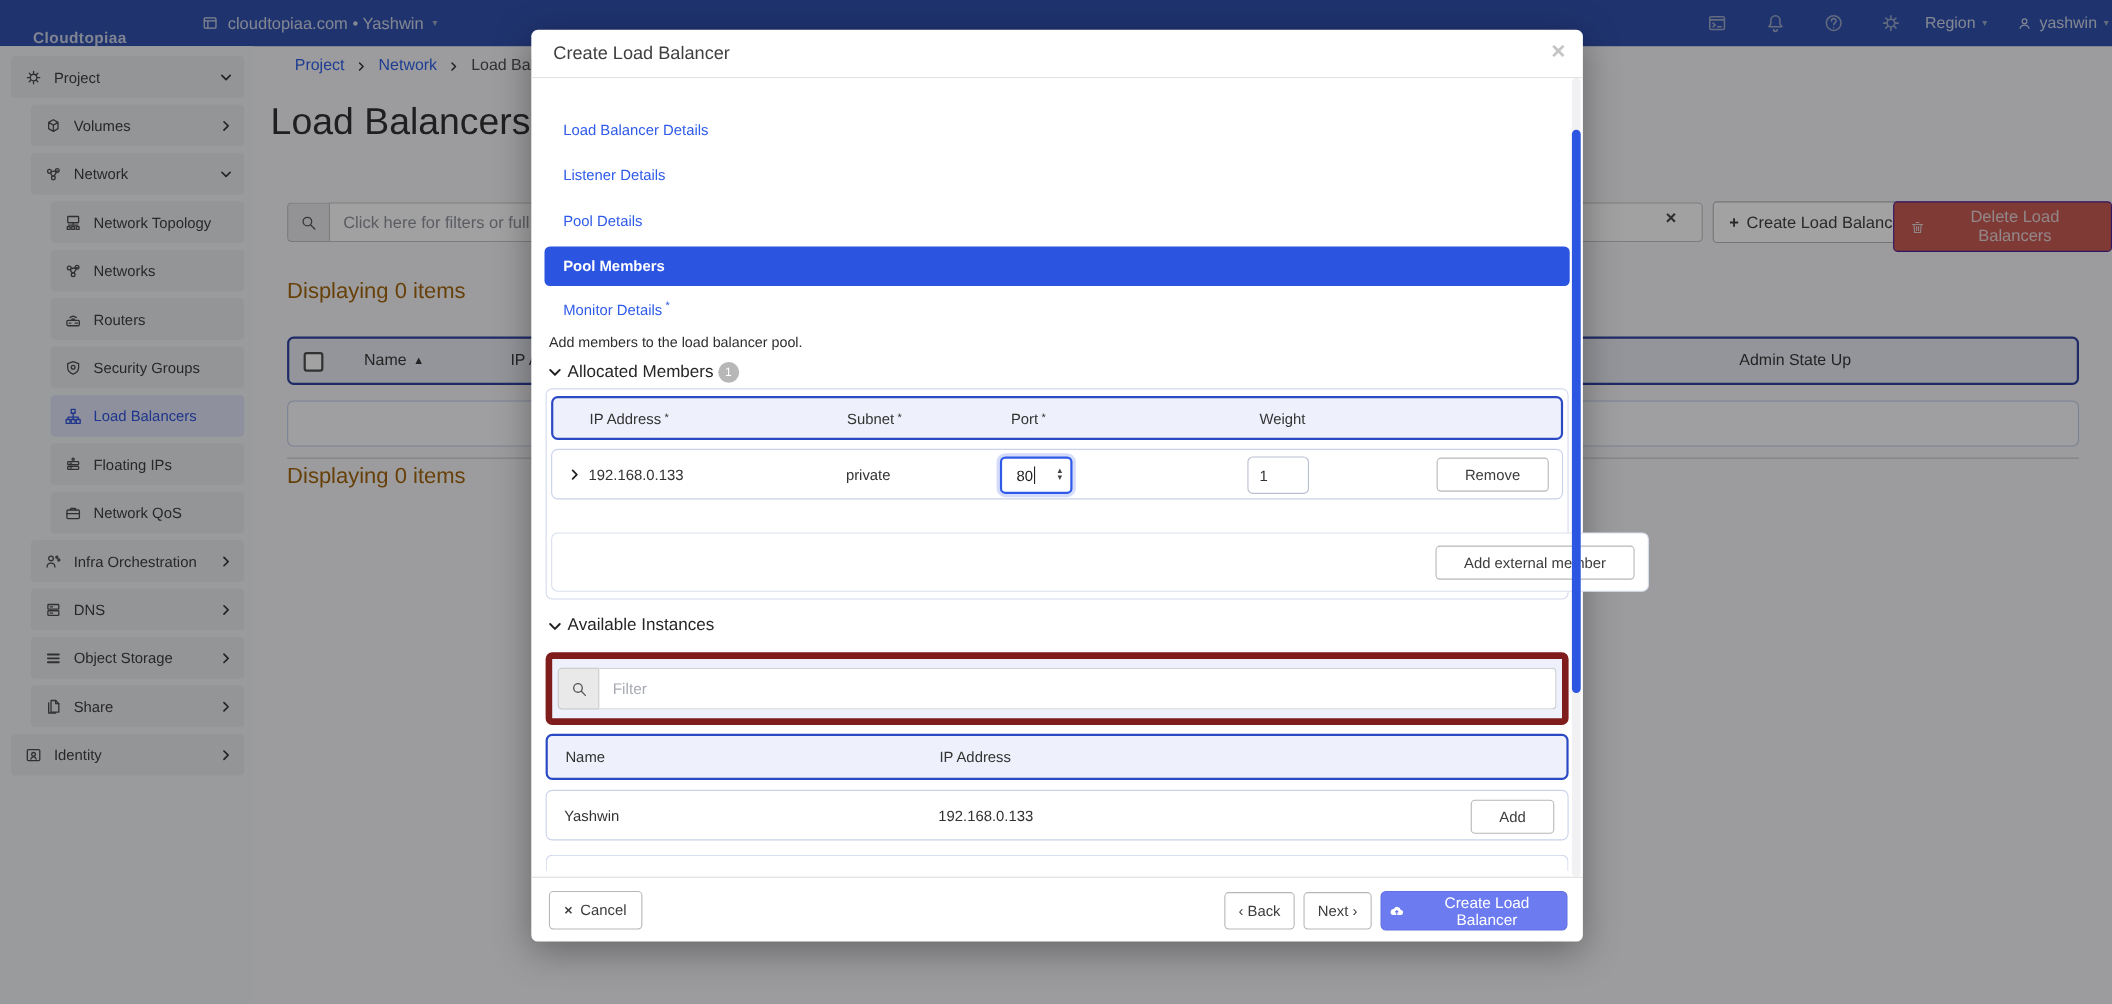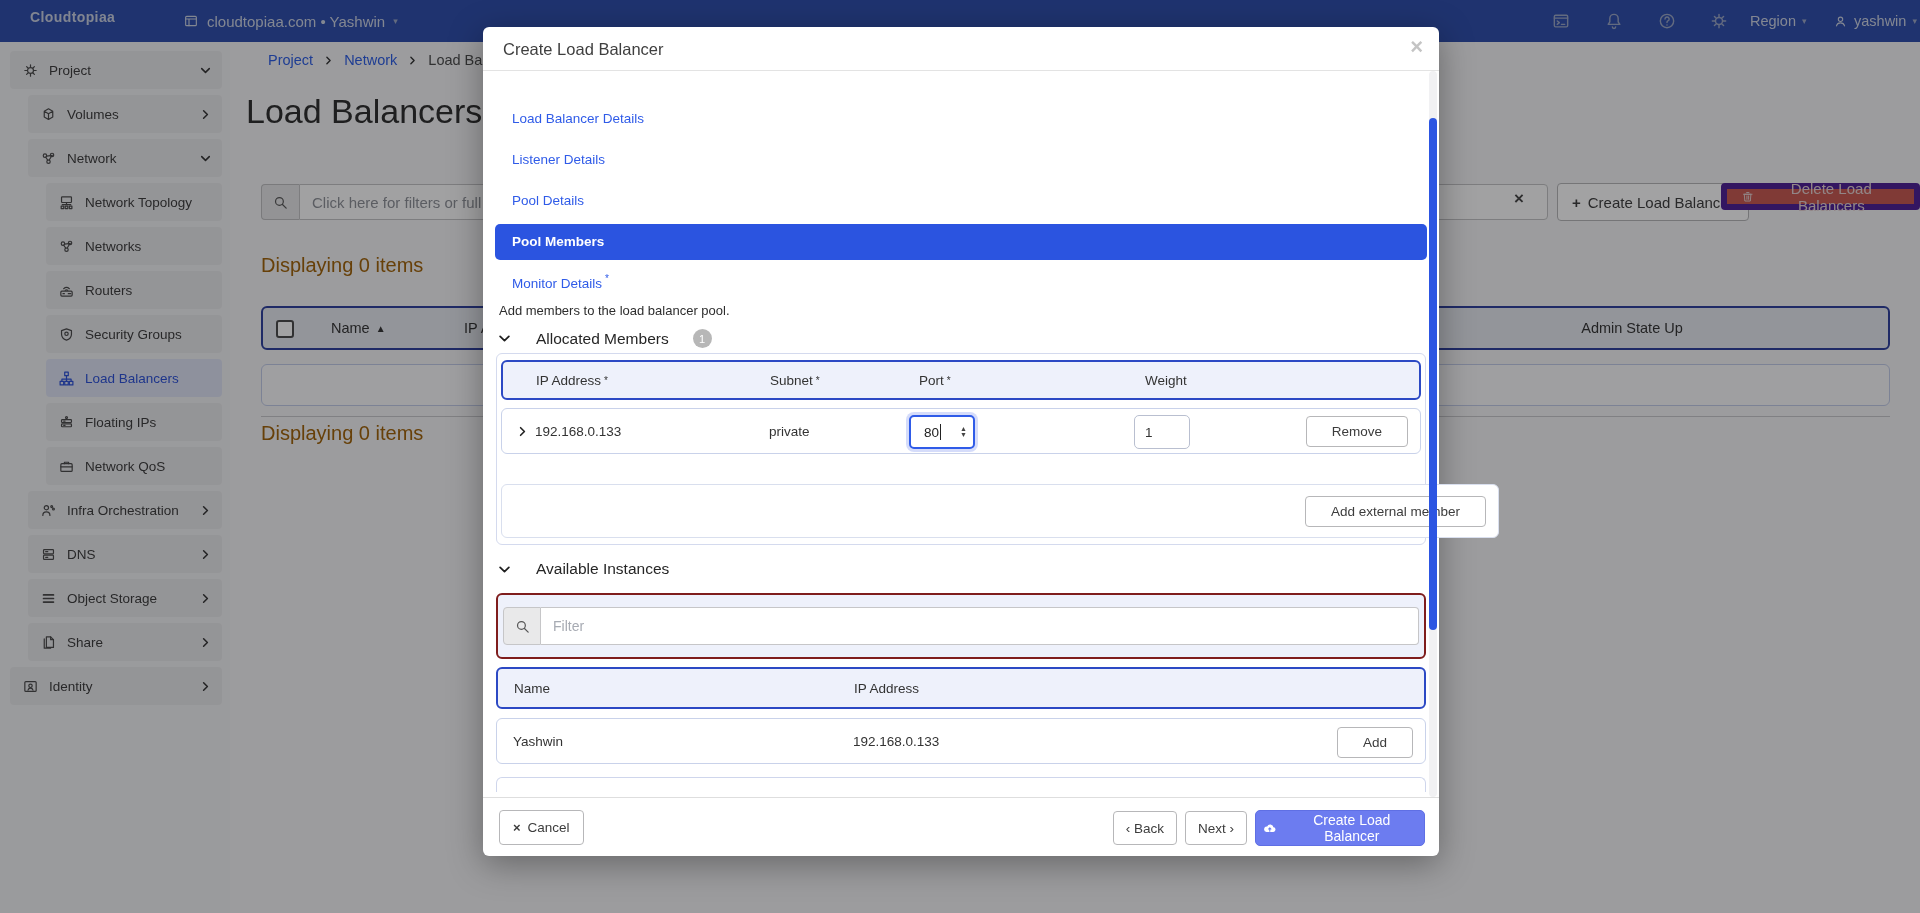--- a/index.html
+++ b/index.html
@@ -5,21 +5,21 @@
   html,body{margin:0;padding:0;background:#333;}
   *{box-sizing:border-box;}
   .app{position:relative;width:1920px;height:913px;overflow:hidden;
        font-family:"Liberation Sans","DejaVu Sans",sans-serif;background:#f5f6f7;color:#333;}
 
   
   svg.ic{fill:none;stroke:currentColor;stroke-width:1.7;stroke-linecap:round;stroke-linejoin:round;display:block;}
 
   
   .navbar{position:absolute;left:0;top:0;width:1920px;height:42px;background:#2c4cab;}
-  .nav-brand{position:absolute;left:30px;top:9px;color:#c9d0e2;font-size:14px;font-weight:bold;letter-spacing:.4px;}
+  .nav-brand{position:absolute;left:30px;top:26px;color:#c9d0e2;font-size:14px;font-weight:bold;letter-spacing:.4px;}
   .nav-ctx{position:absolute;left:183px;top:0;height:42px;display:flex;align-items:center;gap:8px;color:#ccd3e3;font-size:15px;}
   .nav-right-ic{position:absolute;top:11px;width:20px;height:20px;color:#9aa6c6;}
   .nav-txt{position:absolute;top:0;height:42px;display:flex;align-items:center;gap:6px;color:#cdd4e4;font-size:14.5px;}
   .caret{font-size:9px;color:#9aa6c6;}
 
   
   .sidebar{position:absolute;left:0;top:42px;width:230px;height:871px;background:#f3f4f5;
            display:flex;flex-direction:column;gap:6px;padding-top:9px;}
   .sb-item{height:38px;border-radius:4px;background:#e9eaec;display:flex;align-items:center;
            padding:0 10px 0 12px;font-size:13.5px;color:#3a3a3a;cursor:pointer;}
@@ -40,22 +40,22 @@
                 border:1px solid #bfbfc1;border-right:none;border-radius:4px 0 0 4px;
                 display:flex;align-items:center;justify-content:center;color:#555;}
   .filter-input{position:absolute;left:299px;top:184px;width:1249px;height:36px;border:1px solid #c3c3c5;
                 border-radius:0 4px 4px 0;background:#fdfdfd;font-size:15px;padding:0 34px 0 12px;
                 color:#333;font-family:inherit;}
   .filter-input::placeholder{color:#8d9097;}
   .filter-clear{position:absolute;left:1514px;top:189px;font-size:17px;font-weight:bold;color:#444;cursor:pointer;}
   .btn{display:inline-flex;align-items:center;justify-content:center;gap:7px;background:#fff;
        border:1px solid #b7b7b9;border-radius:4px;color:#3c3c3c;font-size:13.5px;font-family:inherit;cursor:pointer;}
   .btn-create-lb{position:absolute;left:1557px;top:183px;height:38px;padding:0 14px;font-size:15px;}
-  .btn-delete-lb{position:absolute;left:1721px;top:183px;height:27px;padding:0 14px;font-size:15px;
-                 background:#c85750;border:6px solid #4c1d95;color:#e5d2d2;border-radius:4px;
+  .btn-delete-lb{position:absolute;left:1721px;top:183px;height:46px;padding:0 14px;font-size:15px;
+                 background:#c85750;border:1px solid #4c1d95;color:#e5d2d2;border-radius:4px;
                  display:inline-flex;align-items:center;gap:8px;cursor:default;}
   .displaying{position:absolute;font-size:20px;color:#a16207;text-align:center;}
   .tbl-head{position:absolute;left:261px;top:306px;width:1629px;height:44px;background:#e7eaf0;
             border:2px solid #2c3e9d;border-radius:6px;}
   .tbl-head .cb{position:absolute;left:13px;top:12px;width:18px;height:18px;background:#fff;
                 border:2px solid #4a4a4a;border-radius:3px;}
   .th-txt{position:absolute;top:0;height:40px;display:flex;align-items:center;gap:6px;font-size:14.5px;color:#333;}
   .tbl-empty{position:absolute;left:261px;top:364px;width:1629px;height:42px;background:#fbfbfc;
              border:1px solid #c2cbe9;border-radius:6px;}
   .tbl-divider{position:absolute;left:261px;top:416px;width:1629px;border-top:1px solid #c9c9cb;}
@@ -66,39 +66,39 @@
          box-shadow:0 8px 34px rgba(0,0,0,.35);z-index:100;}
   .m-header{position:absolute;left:0;top:0;width:956px;height:44px;border-bottom:1px solid #e3e3e3;}
   .m-title{position:absolute;left:20px;top:0;line-height:44px;font-size:16.5px;color:#3f3f3f;}
   .m-close{position:absolute;right:16px;top:7px;font-size:22px;font-weight:bold;color:#c4c4c4;cursor:pointer;}
   .step-link{position:absolute;left:29px;height:20px;font-size:13.5px;color:#2f5be8;text-decoration:none;cursor:pointer;}
   .step-active{position:absolute;left:12px;top:197px;width:932px;height:36px;background:#2b54e0;border-radius:5px;
                color:#fff;font-size:13.5px;font-weight:bold;line-height:36px;padding-left:17px;cursor:pointer;}
   .req{font-size:10px;vertical-align:super;margin-left:3px;color:#333;}
   .req.blue{color:#2f5be8;}
   .m-desc{position:absolute;left:16px;top:276px;font-size:13px;color:#2d2d2d;}
-  .sect-hdr{position:absolute;left:14px;display:flex;align-items:center;gap:24px;font-size:15.5px;color:#262626;cursor:pointer;}
+  .sect-hdr{position:absolute;left:14px;display:flex;align-items:center;gap:4px;font-size:15.5px;color:#262626;cursor:pointer;}
   .sect-hdr .chev{width:15px;height:15px;color:#1f1f1f;}
   .badge{width:19px;height:19px;border-radius:50%;background:#b7b7b7;color:#fff;font-size:11px;
          display:flex;align-items:center;justify-content:center;}
   .box-outer{position:absolute;border:1px solid #d4daee;border-radius:6px;}
   .box-bluehead{position:absolute;background:#eef1fb;border:2px solid #2c49c4;border-radius:6px;}
   .box-row{position:absolute;background:#fff;border:1px solid #c9d2ea;border-radius:6px;}
   .colcell{position:absolute;top:0;height:100%;display:flex;align-items:center;font-size:13.5px;color:#333;}
   .exp-chev{width:13px;height:13px;color:#222;}
   .spin-field{position:absolute;left:407px;top:6px;width:66px;height:34px;border:2px solid #2f5be8;border-radius:5px;
               background:#fff;box-shadow:0 0 0 3px rgba(63,97,233,.22);display:flex;align-items:center;
               padding-left:13px;font-size:13.5px;color:#222;cursor:text;}
   .spin-field .tcaret{width:1px;height:16px;background:#222;margin-left:1px;}
   .spin-ctl{margin-left:auto;margin-right:6px;display:flex;flex-direction:column;line-height:6px;
             font-size:7px;color:#444;}
   .winput{position:absolute;left:632px;top:6px;width:56px;height:34px;border:1px solid #b9bfd0;border-radius:5px;
           padding:0 0 0 10px;font-size:13.5px;color:#333;font-family:inherit;background:#fff;}
   .sm-btn{height:31px;padding:0 25px;}
-  .filter-box{position:absolute;background:#eef1fb;border:2px solid #7f1d1d;border-radius:6px;
+  .filter-box{position:absolute;background:#eef1fb;border:6px solid #7f1d1d;border-radius:6px;
               display:flex;align-items:center;padding:0 5px;}
   .fb-icbox{width:38px;height:38px;background:#e9e9ea;border:1px solid #c6c6c8;border-radius:4px 0 0 4px;
             display:flex;align-items:center;justify-content:center;color:#555;}
   .fb-input{flex:1;height:38px;border:1px solid #c6c6c8;border-left:none;border-radius:0 4px 4px 0;
             padding:0 12px;font-size:14px;color:#333;font-family:inherit;background:#fff;}
   .fb-input::placeholder{color:#a7abb3;}
   .partial-row{position:absolute;left:13px;top:750px;width:930px;height:15px;border:1px solid #cfd6ec;
                border-bottom:none;border-radius:6px 6px 0 0;}
   .scroll-track{position:absolute;left:946px;top:44px;width:8px;height:726px;background:#f1f1f3;border-radius:4px;}
   .scroll-thumb{position:absolute;left:0;top:47px;width:8px;height:512px;background:#2c55e2;border-radius:4px;cursor:grab;}

